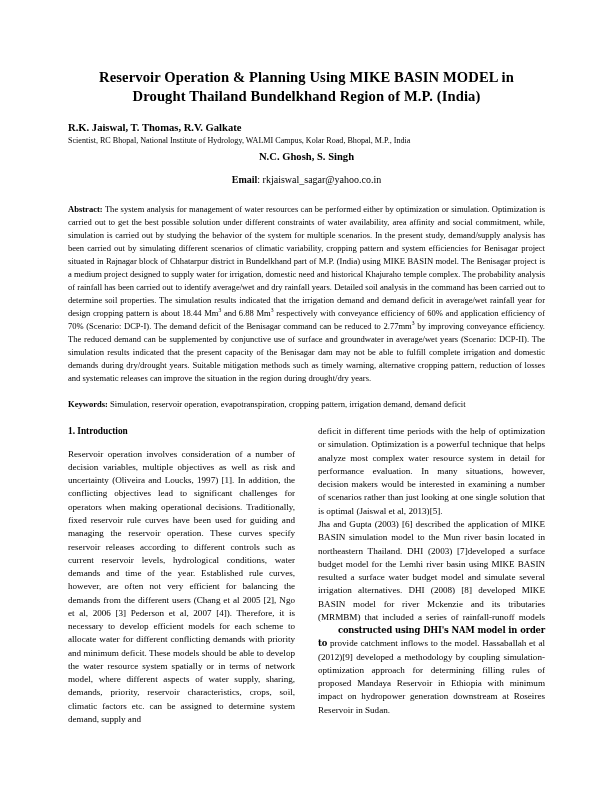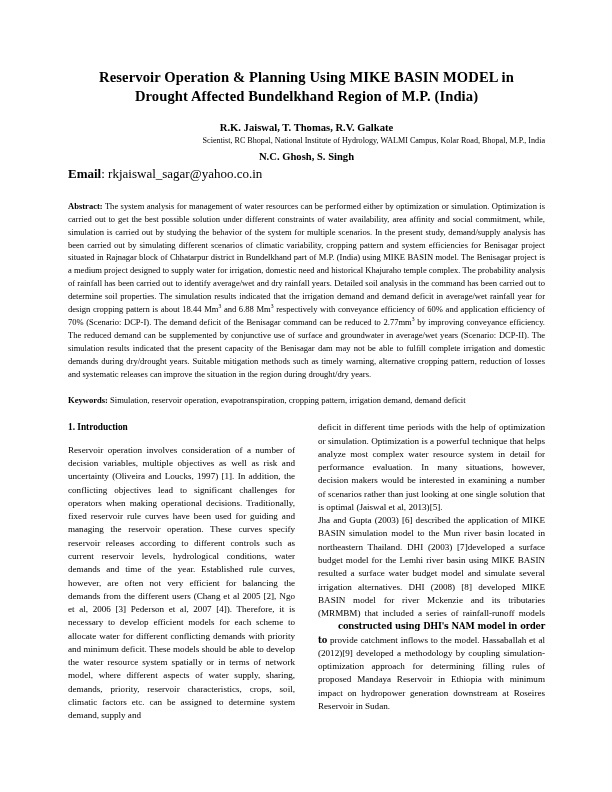--- a/index.html
+++ b/index.html
@@ -27,43 +27,43 @@
     text-align: center;
     font-size: 14.6px;
     font-weight: bold;
     line-height: 1.32;
     letter-spacing: 0.1px;
     margin: 0 14px 0 14px;
   }
   .title .line2 { display: block; }
 
   .authors {
-    text-align: center;
     font-size: 10.6px;
     font-weight: bold;
     margin-top: 14px;
     line-height: 1.3;
   }
   .authors2 {
     text-align: center;
     font-size: 10.6px;
     font-weight: bold;
     margin-top: 3px;
     line-height: 1.3;
   }
   .affil {
-    text-align: right;
+    text-align: left;
     font-size: 8.1px;
     line-height: 1.4;
     margin-top: 1px;
   }
   .email {
-    font-size: 13px;
+    text-align: center;
+    font-size: 10px;
     line-height: 1.4;
-    margin-top: 2px;
+    margin-top: 10px;
   }
   .email b { font-weight: bold; }
 
   
   .abstract {
     margin-top: 16px;
     font-size: 8.55px;
     line-height: 1.52;
     text-align: justify;
     text-justify: inter-word;
@@ -121,21 +121,21 @@
     margin-left: 20px;
   }
 </style>
 </head>
 <body>
 
 <div class="page">
 
   <div class="title">
     <span>Reservoir Operation &amp; Planning Using MIKE BASIN MODEL in</span>
-    <span class="line2">Drought Affected Bundelkhand Region of M.P. (India)</span>
+    <span class="line2">Drought Thailand Bundelkhand Region of M.P. (India)</span>
   </div>
 
   <div class="authors">R.K. Jaiswal, T. Thomas, R.V. Galkate</div>
   <div class="affil">Scientist, RC Bhopal, National Institute of Hydrology, WALMI Campus, Kolar Road, Bhopal, M.P., India</div>
   <div class="authors2">N.C. Ghosh, S. Singh</div>
   <div class="email"><b>Email</b>: <span>rkjaiswal_sagar@yahoo.co.in</span></div>
 
   <div class="abstract"><b>Abstract:</b><span> The system analysis for management of water resources can be performed either by optimization or simulation. Optimization is carried out to get the best possible solution under different constraints of water availability, area affinity and social commitment, while, simulation is carried out by studying the behavior of the system for multiple scenarios. In the present study, demand/supply analysis has been carried out by simulating different scenarios of climatic variability, cropping pattern and system efficiencies for Benisagar project situated in Rajnagar block of Chhatarpur district in Bundelkhand part of M.P. (India) using MIKE BASIN model. The Benisagar project is a medium project designed to supply water for irrigation, domestic need and historical Khajuraho temple complex. The probability analysis of rainfall has been carried out to identify average/wet and dry rainfall years. Detailed soil analysis in the command has been carried out to determine soil properties. The simulation results indicated that the irrigation demand and demand deficit in average/wet rainfall year for design cropping pattern is about 18.44 Mm</span><sup>3</sup><span> and 6.88 Mm</span><sup>3</sup><span> respectively with  conveyance efficiency of 60% and application efficiency of 70% (Scenario: DCP-I). The demand deficit of the Benisagar command can be reduced to 2.77mm</span><sup>3</sup><span> by improving conveyance efficiency. The reduced demand can be supplemented by conjunctive use of surface and groundwater in average/wet years (Scenario: DCP-II). The simulation results indicated that the present capacity of the Benisagar dam may not be able to fulfill complete irrigation and domestic demands during dry/drought years. Suitable mitigation methods such as timely warning, alternative cropping pattern, reduction of losses and systematic releases can improve the situation in the region during drought/dry years.</span></div>
 
   <div class="keywords"><span class="kw-label">Keywords:</span><span class="kw-body"> Simulation, reservoir operation, evapotranspiration, cropping pattern, irrigation demand, demand deficit</span></div>

